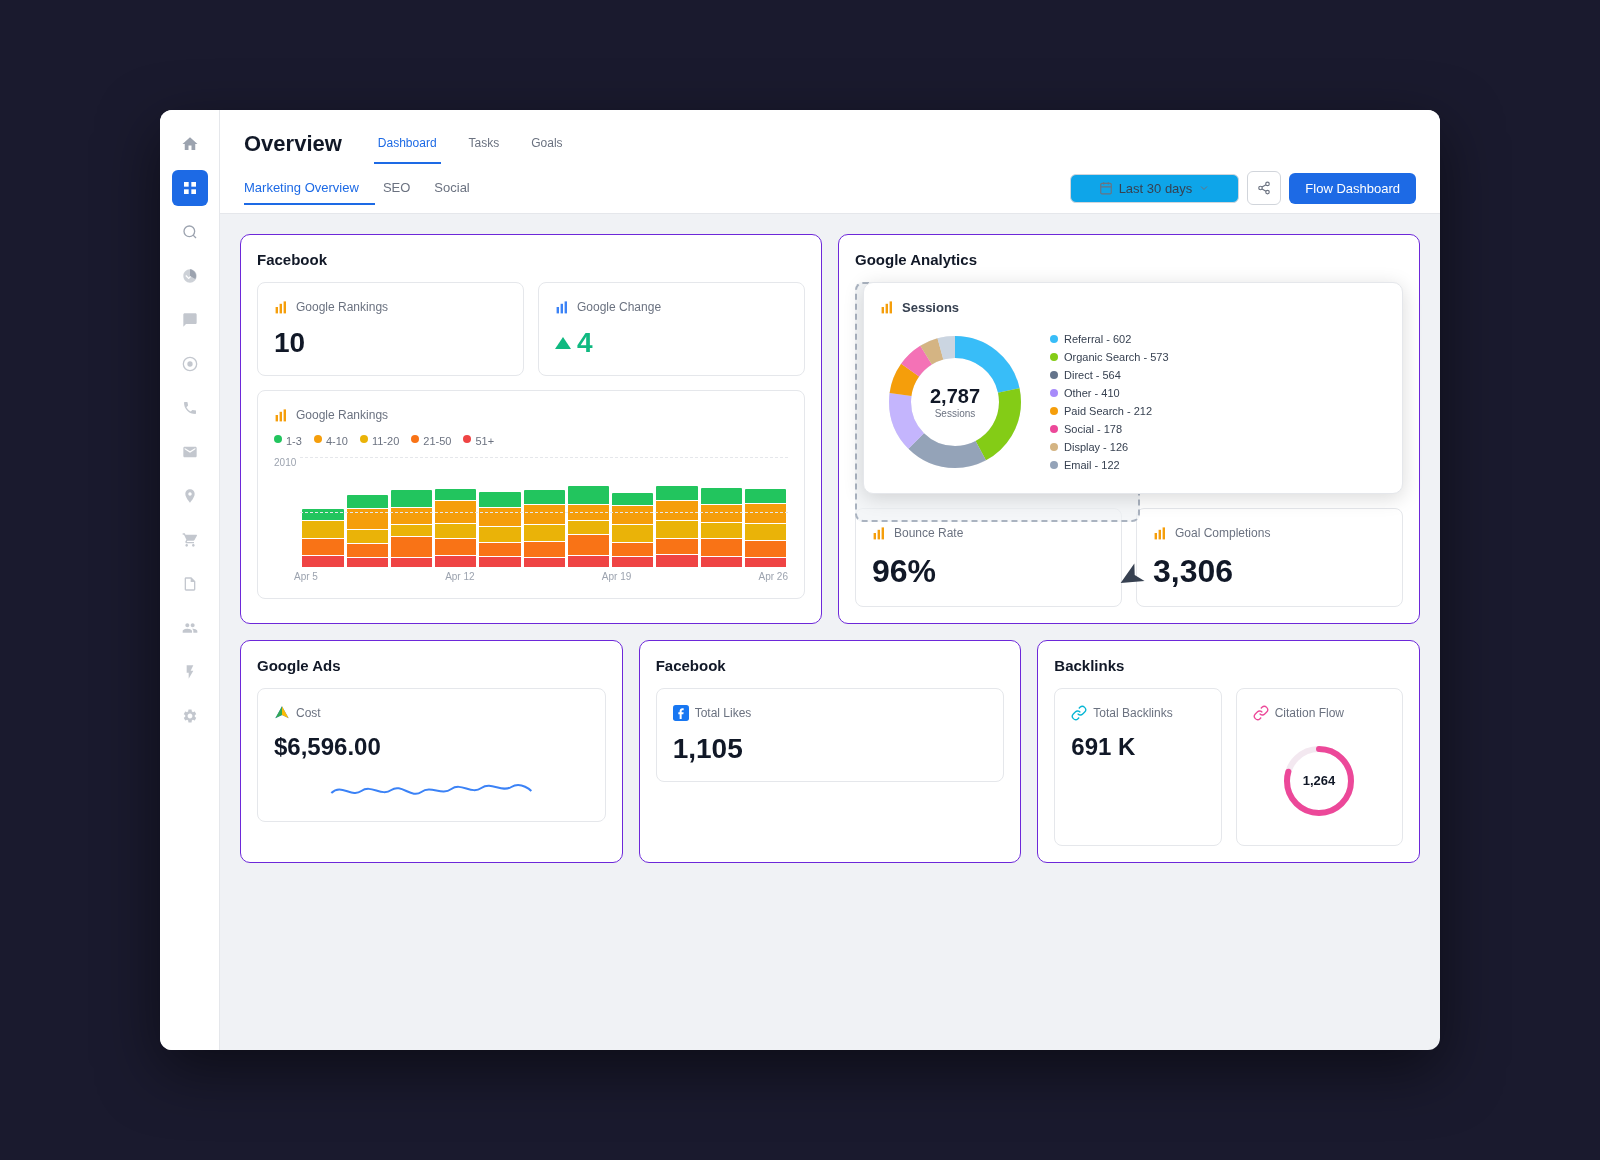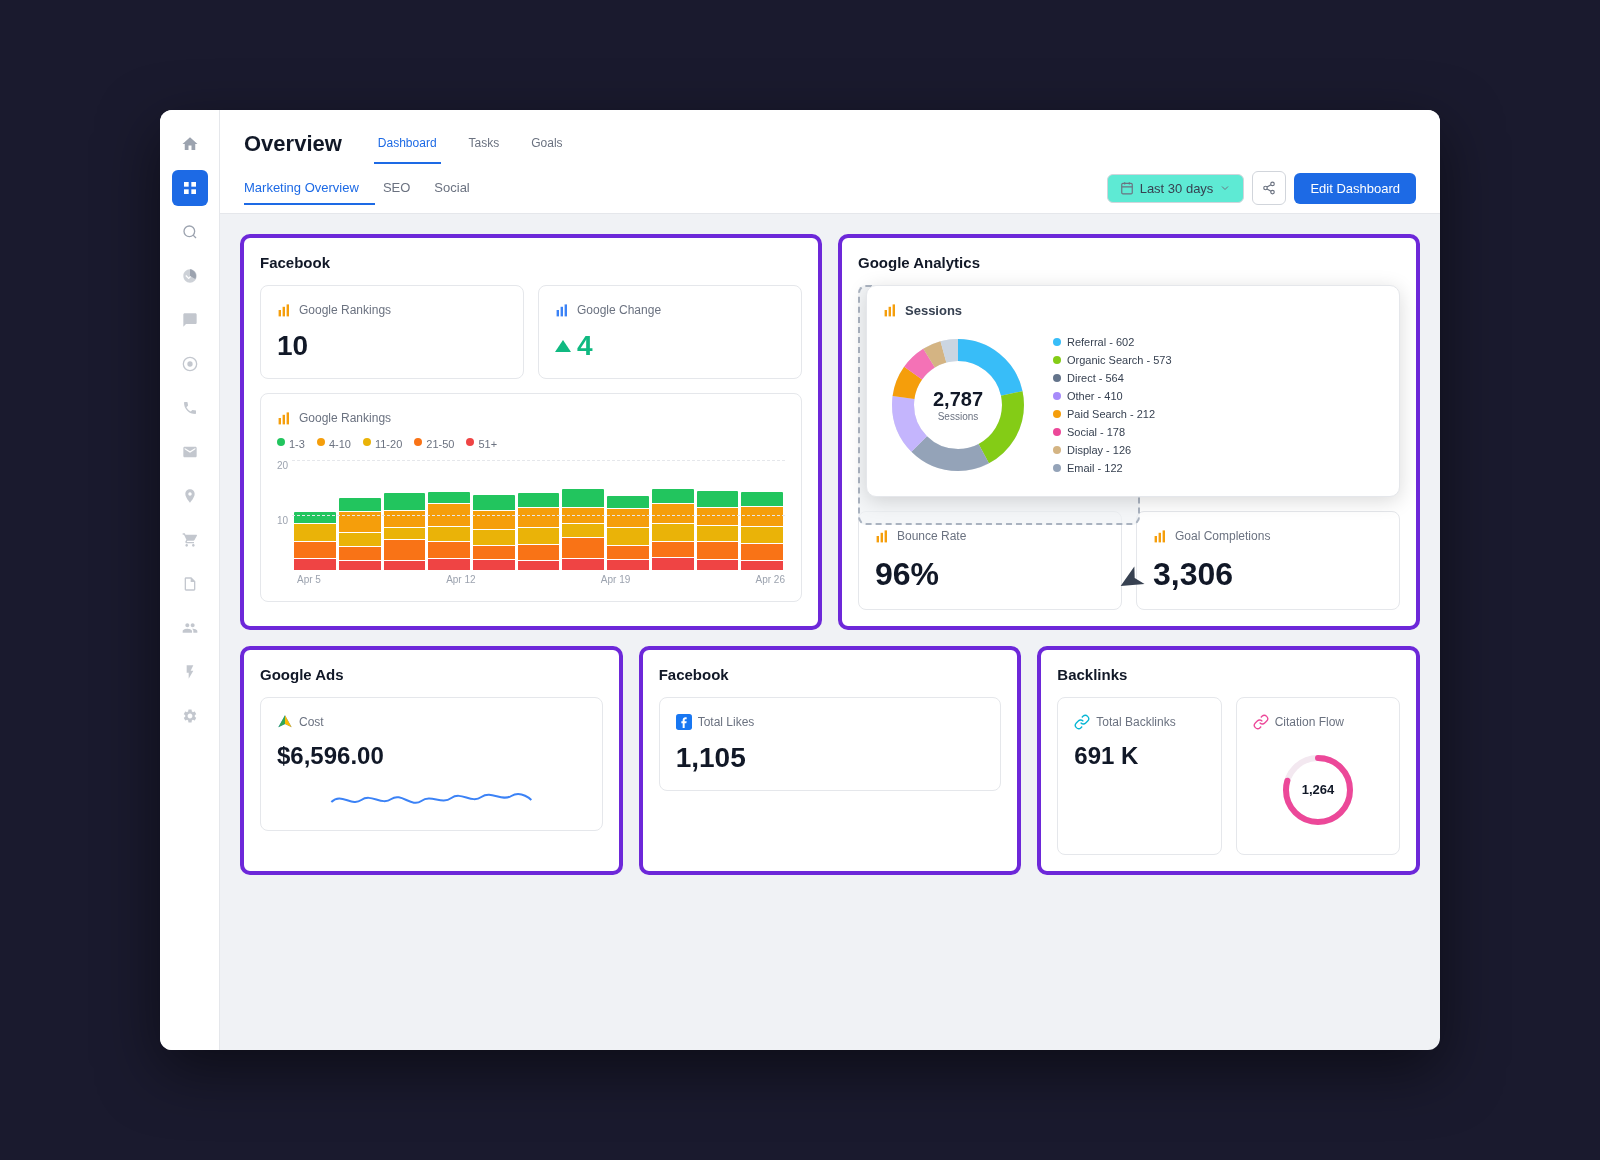--- a/index.html
+++ b/index.html
@@ -21,29 +21,29 @@
     .page-title { font-size: 22px; font-weight: 700; color: #111827; margin-right: 8px; }
     .nav-tab { padding: 12px 4px; font-size: 12px; color: #6b7280; cursor: pointer; border-bottom: 2px solid transparent; margin-bottom: -1px; }
     .nav-tab.active { color: #1d6ae5; border-bottom: 2px solid #1d6ae5; font-weight: 500; }
     
     .top-nav-row2 { display: flex; align-items: center; justify-content: space-between; padding: 8px 0; }
     .sub-tabs { display: flex; gap: 0; }
     .sub-tab { padding: 8px 16px 8px 0; font-size: 13px; color: #6b7280; cursor: pointer; border-bottom: 2px solid transparent; margin-right: 8px; }
     .sub-tab.active { color: #1d6ae5; border-bottom: 2px solid #1d6ae5; font-weight: 500; }
     
     .toolbar-right { display: flex; align-items: center; gap: 8px; }
-    .date-filter { display: flex; align-items: center; gap: 6px; background: #5eead4; border: 1px solid #d1d5db; border-radius: 6px; padding: 6px 12px; font-size: 13px; color: #374151; cursor: pointer; }
+    .date-filter { display: flex; align-items: center; gap: 6px; background: #0ea5e9; border: 1px solid #d1d5db; border-radius: 6px; padding: 6px 28px; font-size: 13px; color: #374151; cursor: pointer; }
     .share-btn { width: 34px; height: 34px; border: 1px solid #d1d5db; border-radius: 6px; display: flex; align-items: center; justify-content: center; cursor: pointer; color: #6b7280; background: #fff; }
     .edit-btn { background: #1d6ae5; color: #fff; border: none; border-radius: 6px; padding: 8px 16px; font-size: 13px; font-weight: 500; cursor: pointer; }
     
     
     .content { flex: 1; overflow-y: auto; padding: 20px; display: flex; flex-direction: column; gap: 16px; }
     
     
-    .section-card { background: #fff; border-radius: 10px; padding: 16px; border: 4px solid #6d28d9; }
+    .section-card { background: #fff; border-radius: 10px; padding: 16px; border: 1px solid #6d28d9; }
     .section-title { font-size: 15px; font-weight: 600; color: #111827; margin-bottom: 14px; }
     
     
     .grid-2 { display: grid; grid-template-columns: 1fr 1fr; gap: 14px; }
     
     
     .metric-card { background: #fff; border-radius: 8px; padding: 16px; border: 1px solid #e5e7eb; }
     .metric-header { display: flex; align-items: center; gap: 6px; margin-bottom: 12px; }
     .metric-label { font-size: 12px; color: #6b7280; font-weight: 500; }
     .metric-value { font-size: 28px; font-weight: 700; color: #111827; display: flex; align-items: center; gap: 6px; }
@@ -181,21 +181,21 @@
           </div>
           <div class="share-btn">
             <svg width="14" height="14" viewBox="0 0 24 24" fill="none" stroke="currentColor" stroke-width="2">
                 <circle cx="18" cy="5" r="3"></circle>
                 <circle cx="6" cy="12" r="3"></circle>
                 <circle cx="18" cy="19" r="3"></circle>
                 <line x1="8.59" y1="13.51" x2="15.42" y2="17.49"></line>
                 <line x1="15.41" y1="6.51" x2="8.59" y2="10.49"></line>
               </svg>
           </div>
-          <button class="edit-btn">Edit Dashboard</button>
+          <button class="edit-btn">Flow Dashboard</button>
         </div>
       </div>
     </div>
 
     <div class="content">
 
       <div style="display:grid;grid-template-columns:1fr 1fr;gap:16px;">
 
         <div class="section-card">
           <div class="section-title">Facebook</div>
@@ -256,21 +256,21 @@
                     <span>21-50</span>
                   </div>
                 <div class="legend-item">
                     <div class="legend-dot" style="background:#ef4444;"></div>
                     <span>51+</span>
                   </div>
               </div>
 
               <div style="position:relative;display:flex;gap:0;">
 
-                <div style="display:flex;flex-direction:column;justify-content:space-between;font-size:10px;color:#9ca3af;margin-right:4px;height:110px;padding:0;">
+                <div style="display:flex;flex-direction:row;justify-content:space-between;font-size:10px;color:#9ca3af;margin-right:4px;height:110px;padding:0;">
                   <span>20</span>
                   <span>10</span>
                   <span></span>
                 </div>
                 <div style="flex:1;position:relative;">
 
                   <div style="position:absolute;top:0;left:0;right:0;border-top:1px dashed #e5e7eb;"></div>
                   <div style="position:absolute;top:50%;left:0;right:0;border-top:1px dashed #e5e7eb;"></div>
 
                   <div style="display:flex;align-items:flex-end;gap:3px;height:110px;padding:0 2px;">

